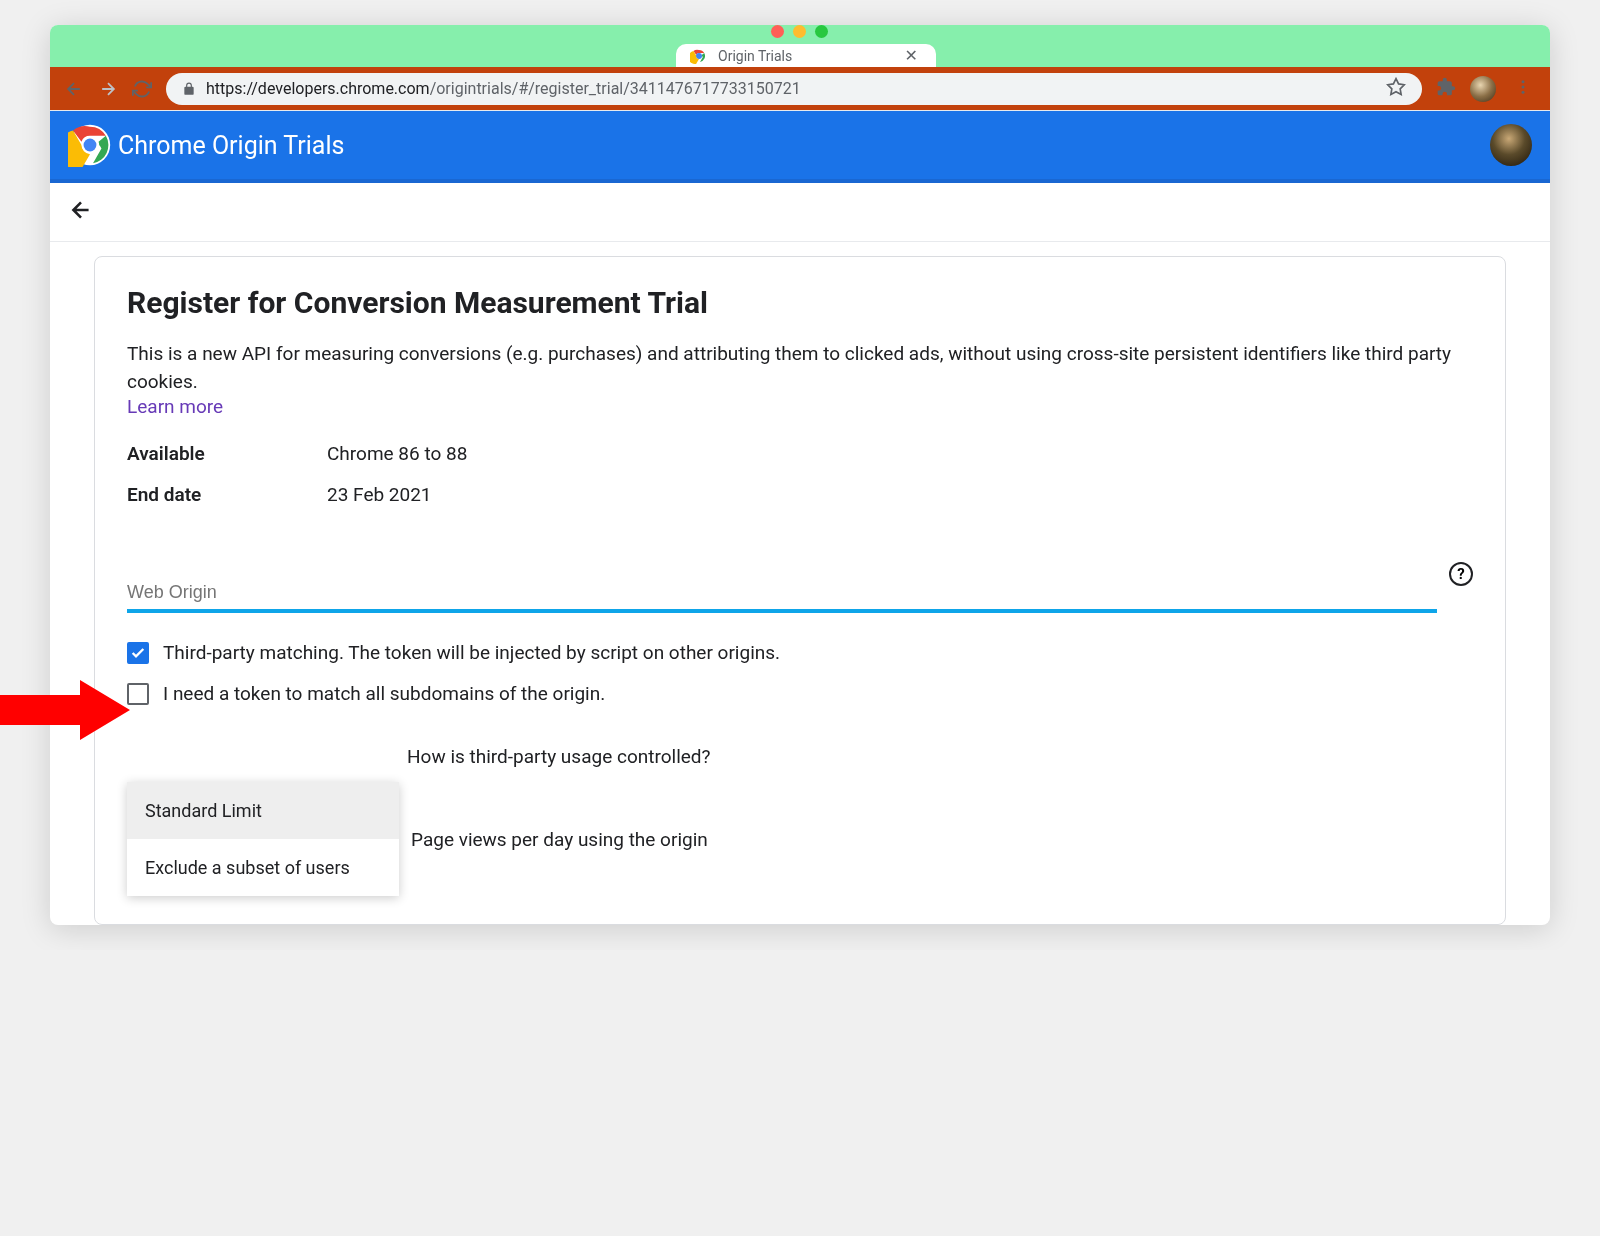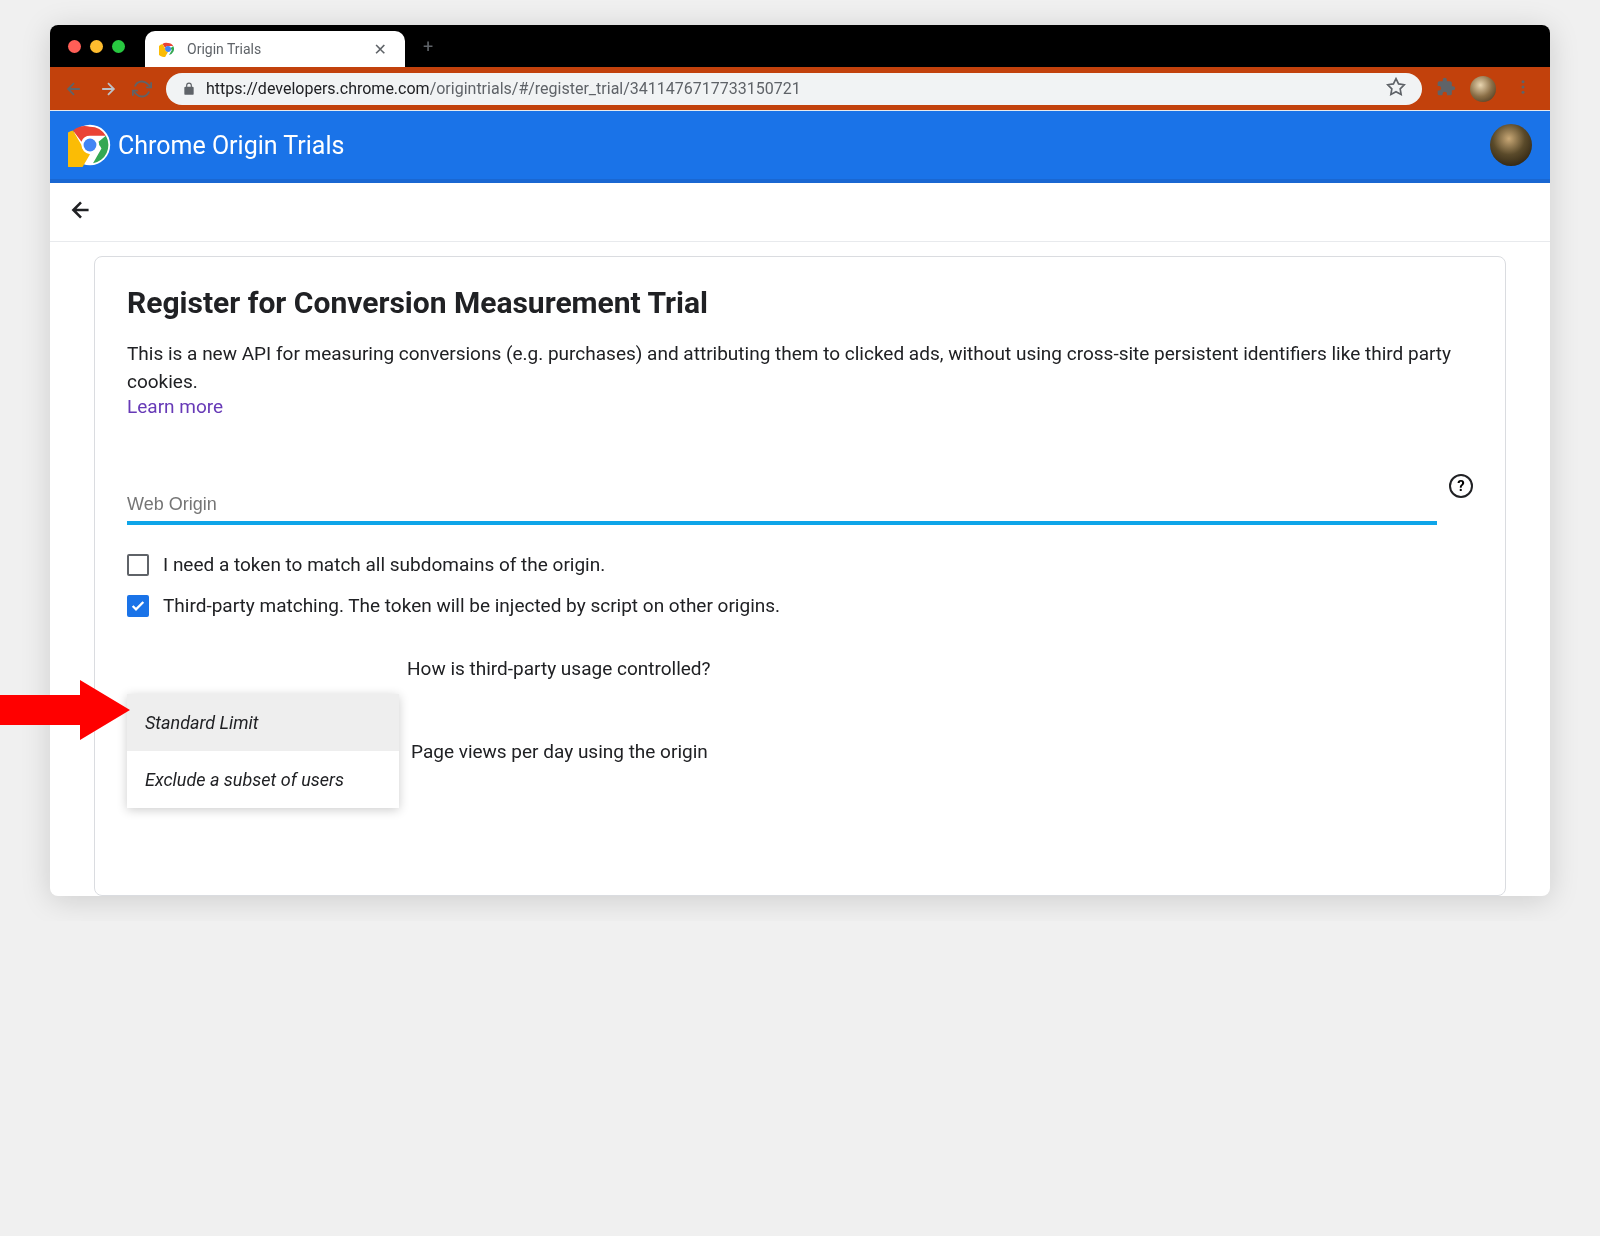--- a/index.html
+++ b/index.html
@@ -10,25 +10,26 @@
       position: relative;
     }
     .browser-window {
       background: #fff;
       border-radius: 8px;
       overflow: hidden;
       box-shadow: 0 4px 30px rgba(0,0,0,0.15);
     }
     
     .tab-bar {
-      background: #000000;
+      background: #86efac;
       display: flex;
       align-items: center;
       height: 42px;
       padding-left: 12px;
+      flex-direction: column;
     }
     .traffic-lights { display: flex; gap: 9px; margin-right: 20px; margin-left: 6px; }
     .light { width: 13px; height: 13px; border-radius: 50%; }
     .light.red { background: #ff5f57; }
     .light.yellow { background: #febc2e; }
     .light.green { background: #28c840; }
     .tab {
       background: #fff;
       height: 36px;
       display: flex;
@@ -120,21 +121,20 @@
     .cb { width: 22px; height: 22px; border: 2px solid #5f6368; border-radius: 2px; cursor: pointer; display: flex; align-items: center; justify-content: center; flex-shrink: 0; }
     .cb.checked { background: #1a73e8; border-color: #1a73e8; color: #fff; }
     .usage-section { margin-top: 40px; }
     .usage-question { font-size: 19px; color: #202124; margin-left: 280px; }
     .dropdown-wrap { display: flex; align-items: center; gap: 12px; margin-top: 14px; }
     .dropdown {
       width: 272px;
       box-shadow: 0 2px 10px rgba(0,0,0,0.2);
       background: #fff;
       position: relative;
-      font-style: italic;
     }
     .dd-item { padding: 18px 18px; font-size: 18px; color: #202124; cursor: pointer; position: relative; }
     .dd-item.selected { background: #eeeeee; }
     .usage-detail { font-size: 19px; color: #202124; }
     
     .red-arrow {
       position: absolute;
       left: 0;
       top: 680px;
       z-index: 100;
@@ -237,38 +237,48 @@
         </svg>
     </span>
   </div>
 
   <div class="content">
     <div class="card">
       <h1>Register for Conversion Measurement Trial</h1>
       <p class="desc">This is a new API for measuring conversions (e.g. purchases) and attributing them to clicked ads, without using cross-site persistent identifiers like third party cookies.</p>
       <a class="learn-more">Learn more</a>
 
+      <div class="info-table">
+        <div class="info-row">
+          <span class="info-label">Available</span>
+          <span>Chrome 86 to 88</span>
+        </div>
+        <div class="info-row">
+          <span class="info-label">End date</span>
+          <span>23 Feb 2021</span>
+        </div>
+      </div>
 
       <div class="field-row">
         <input class="text-field" placeholder="Web Origin" style="">
         <div class="help-icon">?</div>
-      </div>
-
-      <div class="checkbox-row">
-        <div class="cb"></div>
-        <span>I need a token to match all subdomains of the origin.</span>
       </div>
 
       <div class="checkbox-row">
         <div class="cb checked">
           <svg width="16" height="16" viewBox="0 0 24 24" fill="none" stroke="currentColor" stroke-width="3.5">
               <polyline points="20 6 9 17 4 12"></polyline>
             </svg>
         </div>
         <span>Third-party matching. The token will be injected by script on other origins.</span>
+      </div>
+
+      <div class="checkbox-row">
+        <div class="cb"></div>
+        <span>I need a token to match all subdomains of the origin.</span>
       </div>
 
       <div class="usage-section">
         <div class="usage-question">How is third-party usage controlled?</div>
         <div class="dropdown-wrap">
           <div class="dropdown">
             <div class="dd-item selected">Standard Limit</div>
             <div class="dd-item">Exclude a subset of users</div>
           </div>
           <span class="usage-detail">Page views per day using the origin</span>

